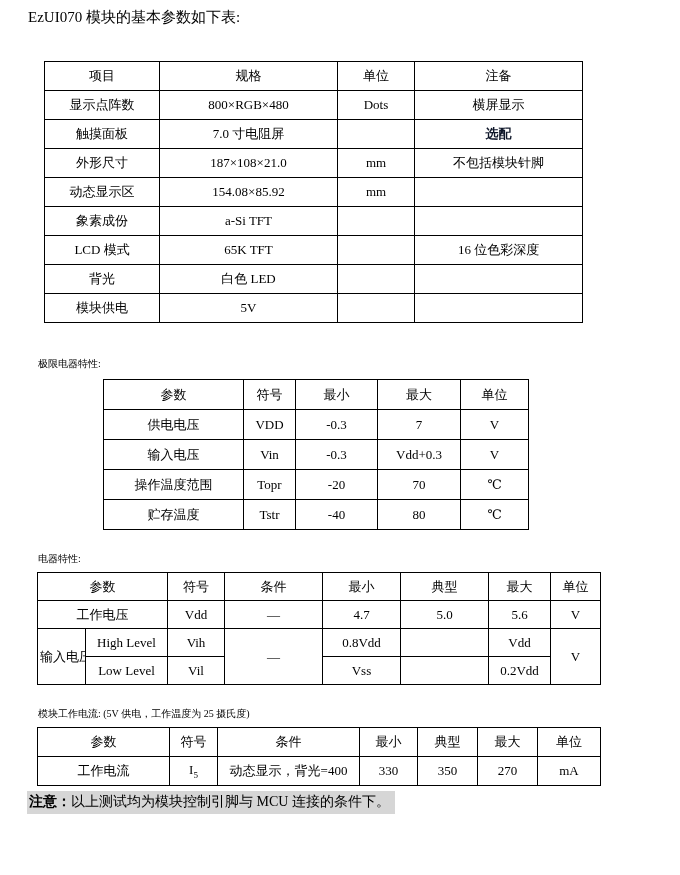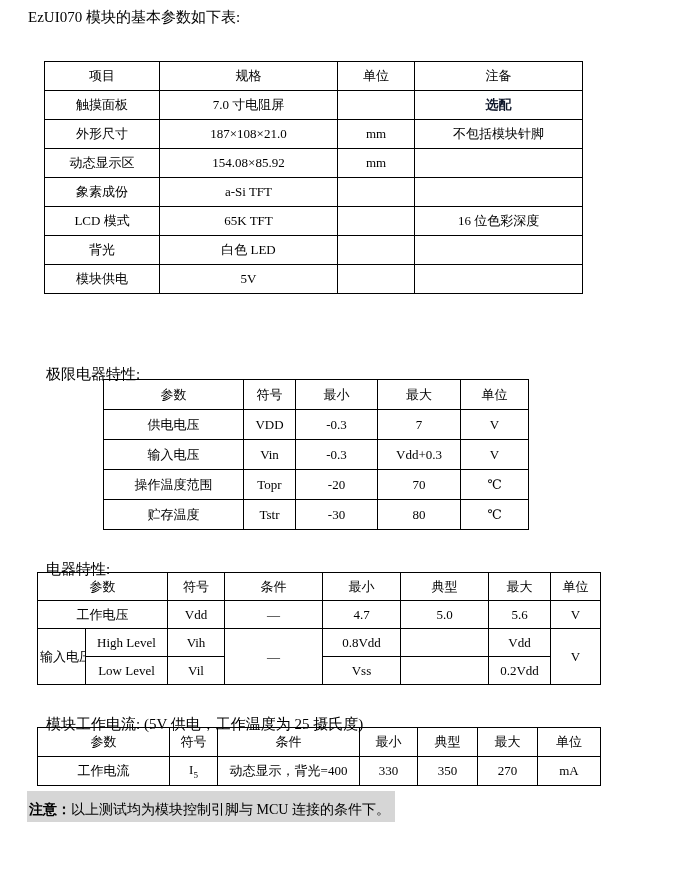--- a/index.html
+++ b/index.html
@@ -4,42 +4,42 @@
 <style>
   * { box-sizing: border-box; }
   html,body { margin:0; padding:0; }
   body {
     width:680px; height:875px; background:#ffffff; color:#000;
     font-family:"Liberation Serif","DejaVu Serif",serif;
   }
   #page { position:relative; width:680px; height:875px; background:#fff; overflow:hidden; }
 
   .doc-title { position:absolute; left:28px; top:8px; font-size:15px; margin:0; white-space:nowrap; }
-  .sec-label { position:absolute; font-size:15px; margin:16px; white-space:nowrap; }
+  .sec-label { position:absolute; font-size:10px; margin:8px; white-space:nowrap; }
 
   table.tbl { border-collapse:collapse; table-layout:fixed; position:absolute; }
   table.tbl td {
     border:1px solid #000; text-align:center; vertical-align:middle;
     font-size:13px; padding:0 2px; overflow:hidden; white-space:nowrap;
   }
   #t1 { left:44px; top:37px; width:538px;margin-top:24px; }
   #t1 td { height:29px; }
   #t2 { left:103px; top:379px; width:425px; }
   #t2 td { height:30px; }
   #t3 { left:37px; top:572px; width:563px; }
   #t3 td { height:28px; }
   #t4 { left:37px; top:727px; width:563px; }
   #t4 td { height:29px; }
 
   .link-cell { color:#0f172a; font-weight:bold; cursor:pointer; }
   sub { font-size:9px; }
 
   .note-bar {
     position:absolute; left:27px; top:791px;
-    background:#d6d6d6; font-size:14px; padding:10px 5px 3px 2px; white-space:nowrap;
+    background:#d6d6d6; font-size:14px; padding:2px 5px 3px 2px; white-space:nowrap;
   }
   .note-bar .note-label { font-weight:bold; }
 </style>
 </head>
 <body>
 
 <div id="page">
 
   <p class="doc-title">EzUI070 模块的基本参数如下表:</p>
 
@@ -51,20 +51,26 @@
         <col style="width:168px">
     </colgroup>
     <tbody>
       <tr>
         <td>项目</td>
         <td>规格</td>
         <td>单位</td>
         <td>注备</td>
       </tr>
       <tr>
+        <td>显示点阵数</td>
+        <td>800×RGB×480</td>
+        <td>Dots</td>
+        <td>横屏显示</td>
+      </tr>
+      <tr>
         <td>触摸面板</td>
         <td>7.0 寸电阻屏</td>
         <td></td>
         <td class="link-cell">选配</td>
       </tr>
       <tr>
         <td>外形尺寸</td>
         <td>187×108×21.0</td>
         <td>mm</td>
         <td>不包括模块针脚</td>
@@ -137,21 +143,21 @@
       <tr>
         <td>操作温度范围</td>
         <td>Topr</td>
         <td>-20</td>
         <td>70</td>
         <td>℃</td>
       </tr>
       <tr>
         <td>贮存温度</td>
         <td>Tstr</td>
-        <td>-30</td>
+        <td>-40</td>
         <td>80</td>
         <td>℃</td>
       </tr>
     </tbody>
   </table>
 
   <p class="sec-label" style="left:30px; top:544px;text-align:right;">电器特性:</p>
 
   <table class="tbl" id="t3">
     <colgroup>

